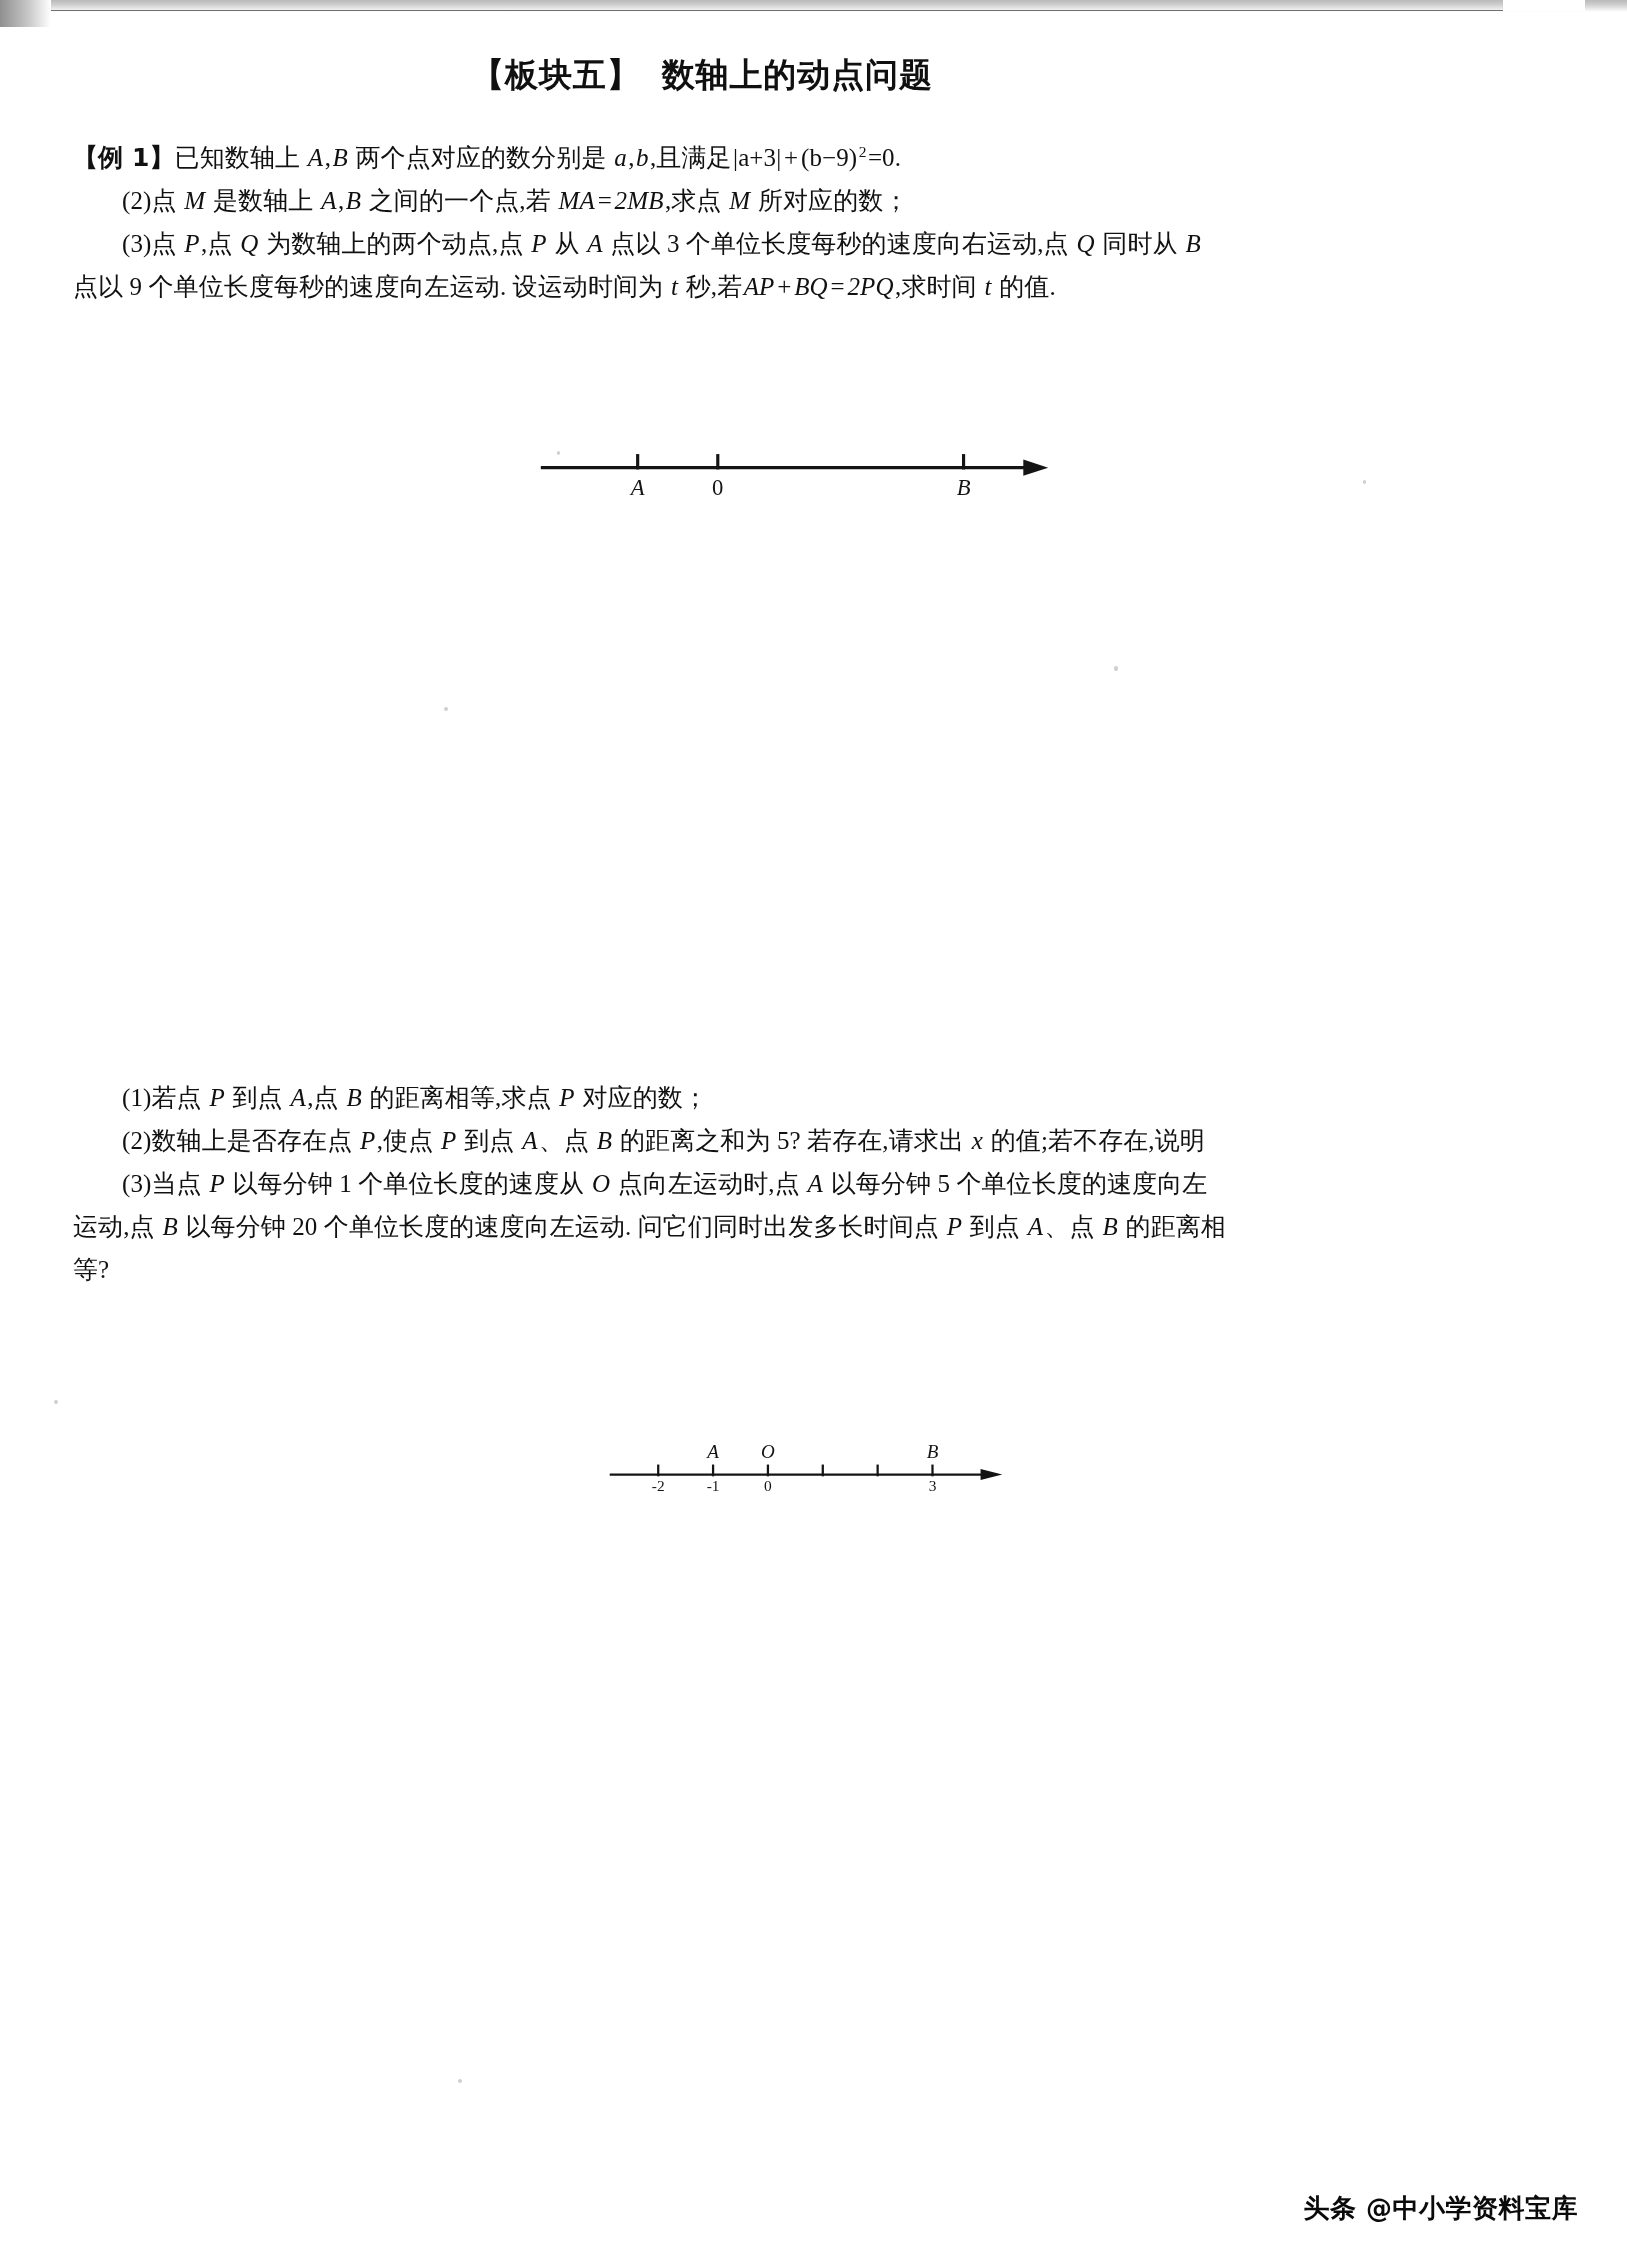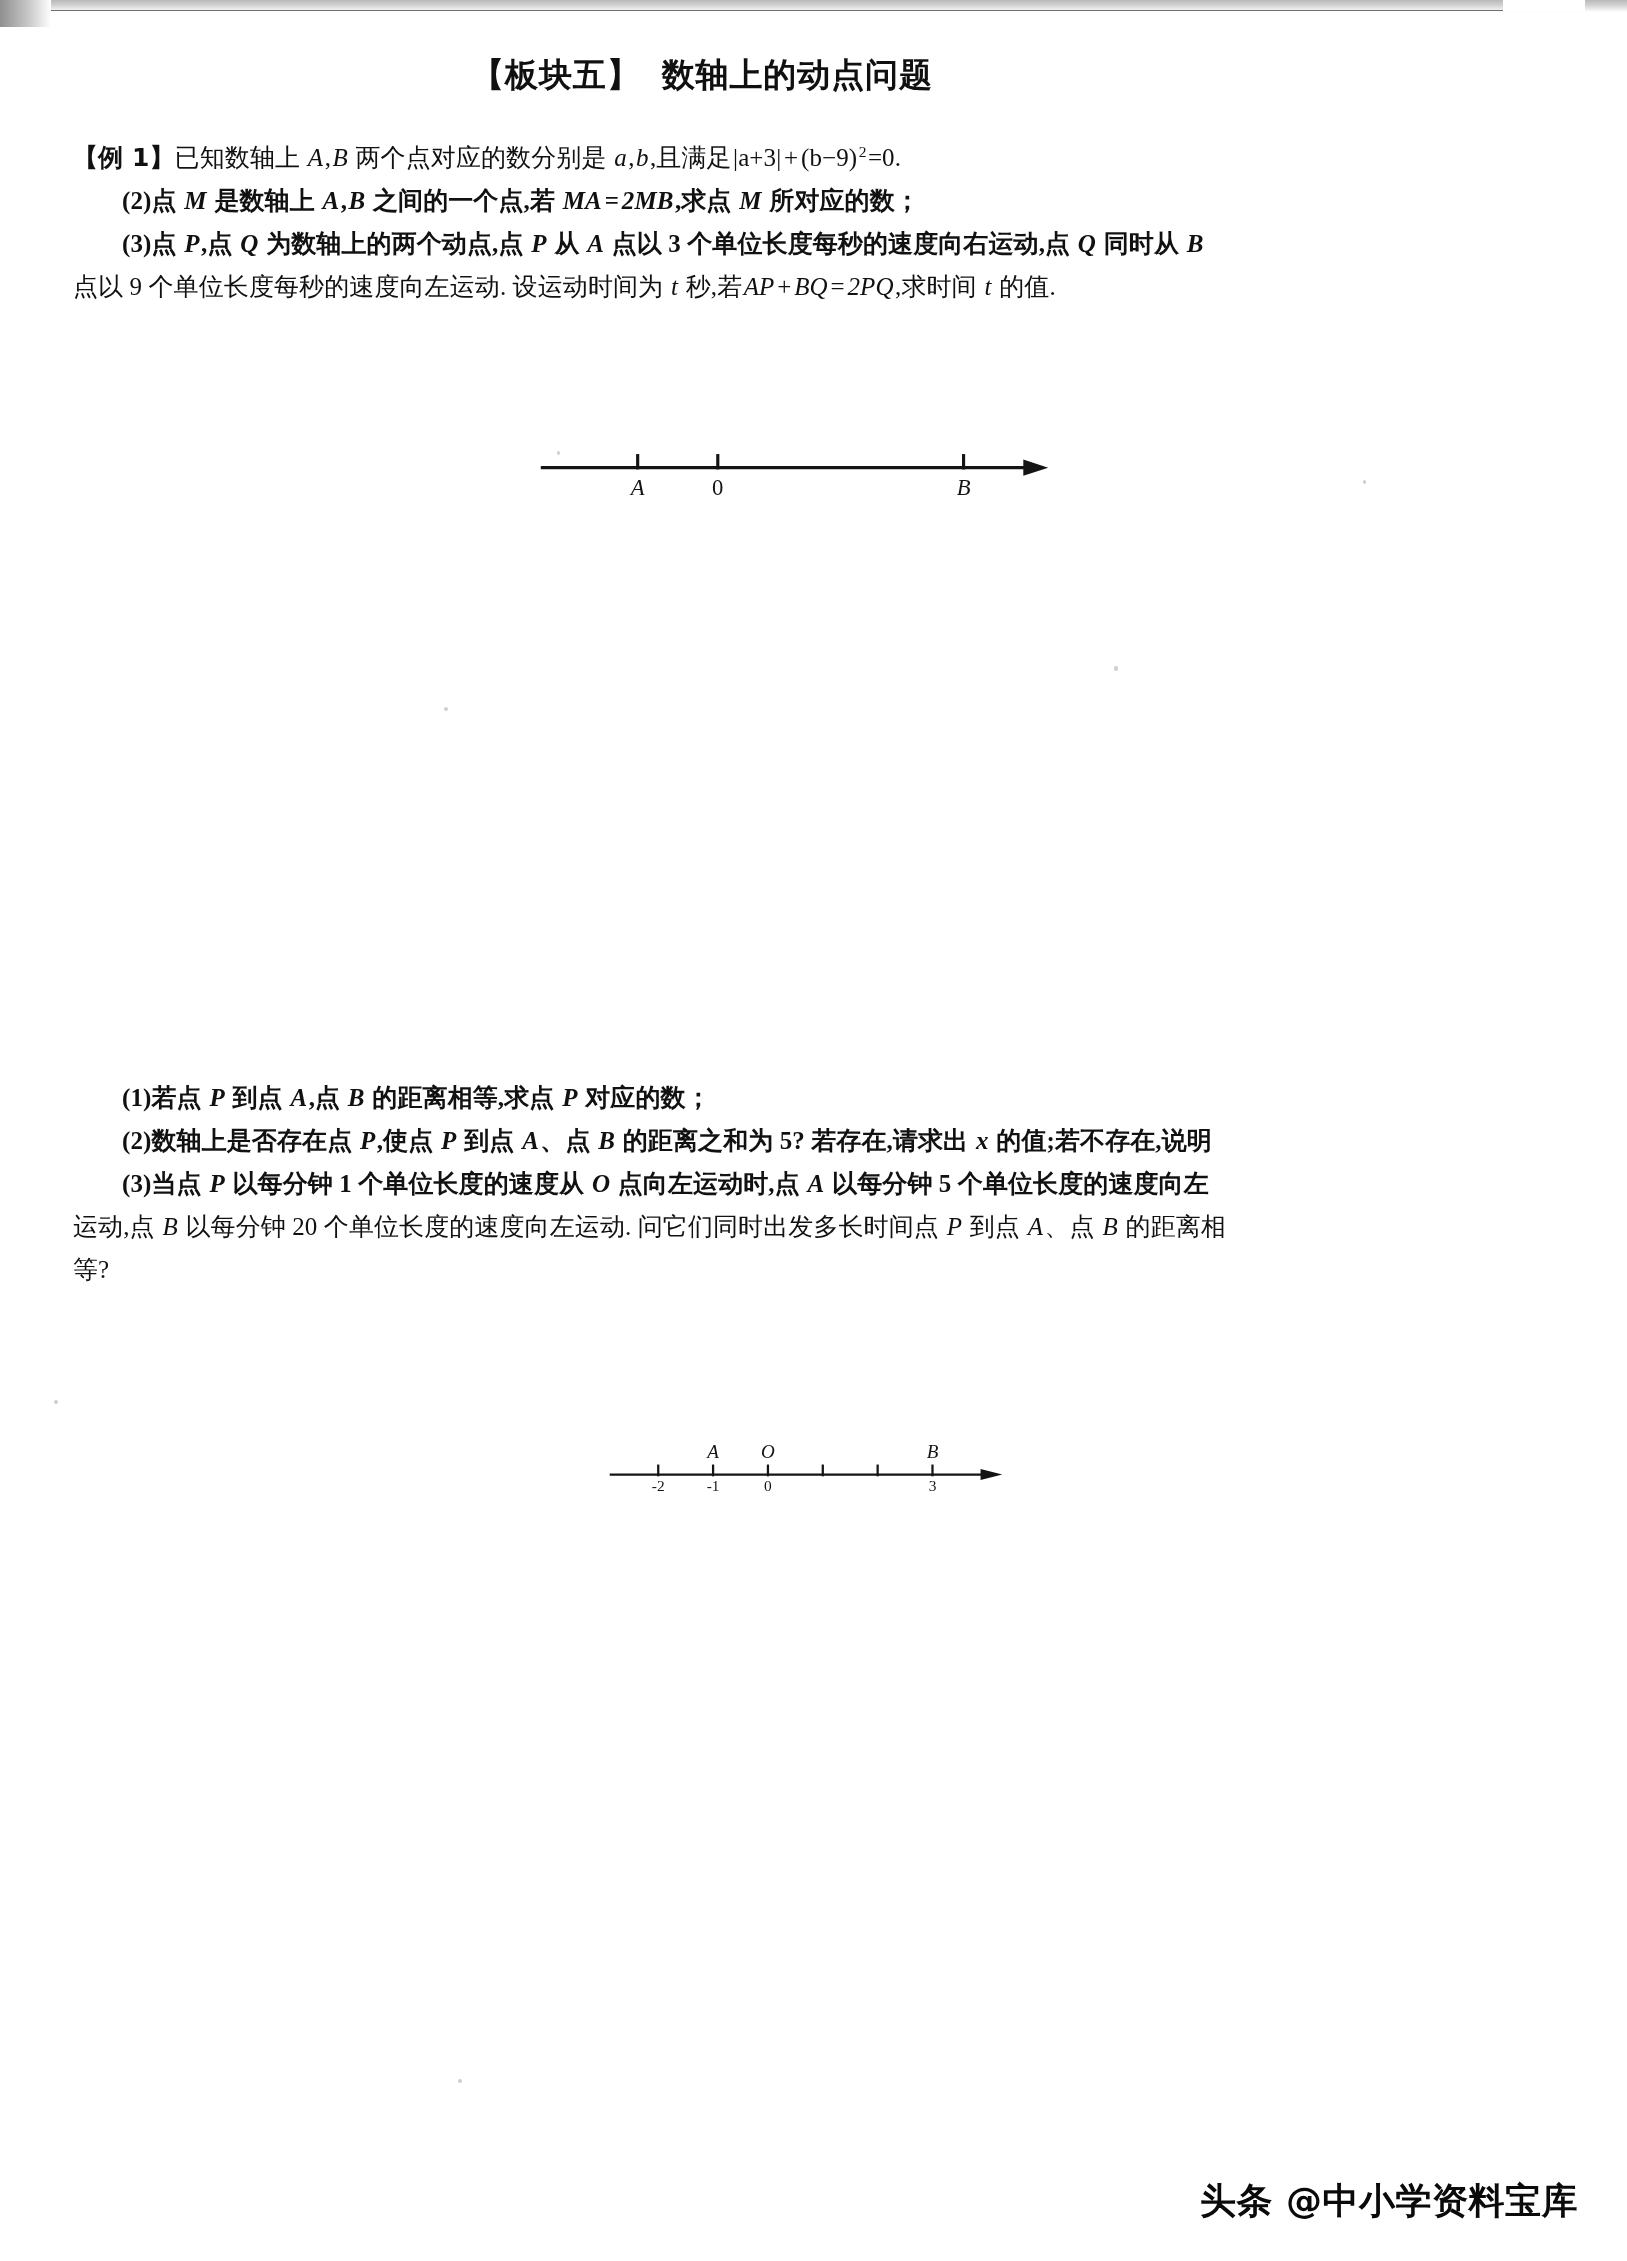--- a/index.html
+++ b/index.html
@@ -68,21 +68,21 @@
     position: absolute;
     left: 67px;
     width: 1495px;
     font-size: 25px;
     line-height: 43px;
     color: #111111;
     letter-spacing: 0.1px;
     margin-left: 6px;
   }
   .ln { white-space: nowrap; }
-  .ind1 { padding-left: 49px; font-weight: bold; }
+  .ind1 { padding-left: 49px; }
   .ind2 { padding-left: 0px; }
 
   .mark { font-family: "DejaVu Sans", "Liberation Sans", sans-serif; font-weight: 700; }
   .mi {
     font-family: "Liberation Serif", "DejaVu Serif", serif;
     font-style: italic;
     padding: 0 1.4px;
   }
   .mn {
     font-family: "Liberation Serif", "DejaVu Serif", serif;
@@ -104,21 +104,21 @@
     border-radius: 50%;
   }
 
   
   .watermark {
     position: absolute;
     bottom: 35px;
     right: 50px;
     font-family: "DejaVu Sans", "Liberation Sans", sans-serif;
     font-weight: 700;
-    font-size: 36px;
+    font-size: 26px;
     color: #0a0a0a;
     letter-spacing: 0.5px;
     white-space: nowrap;
   }
 </style>
 </head>
 <body>
 
 <div id="page">
 

